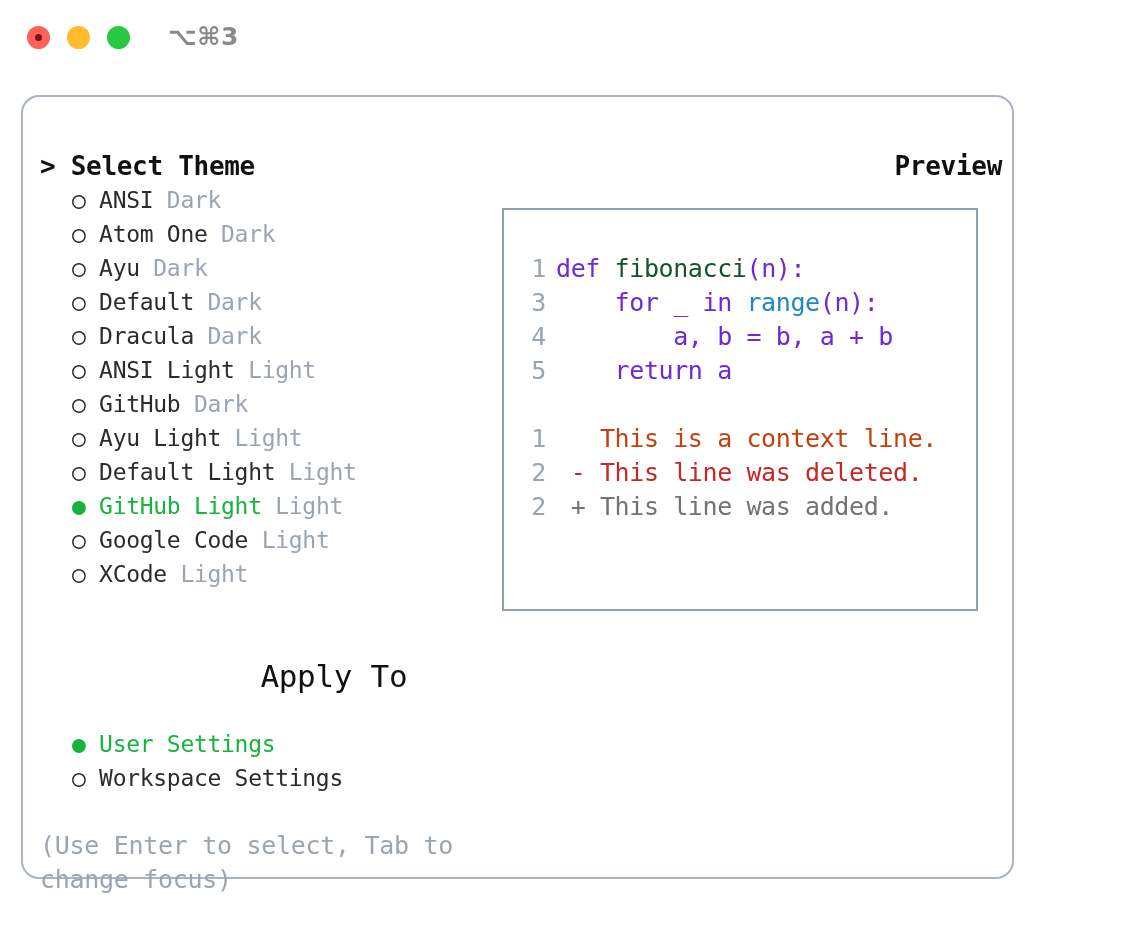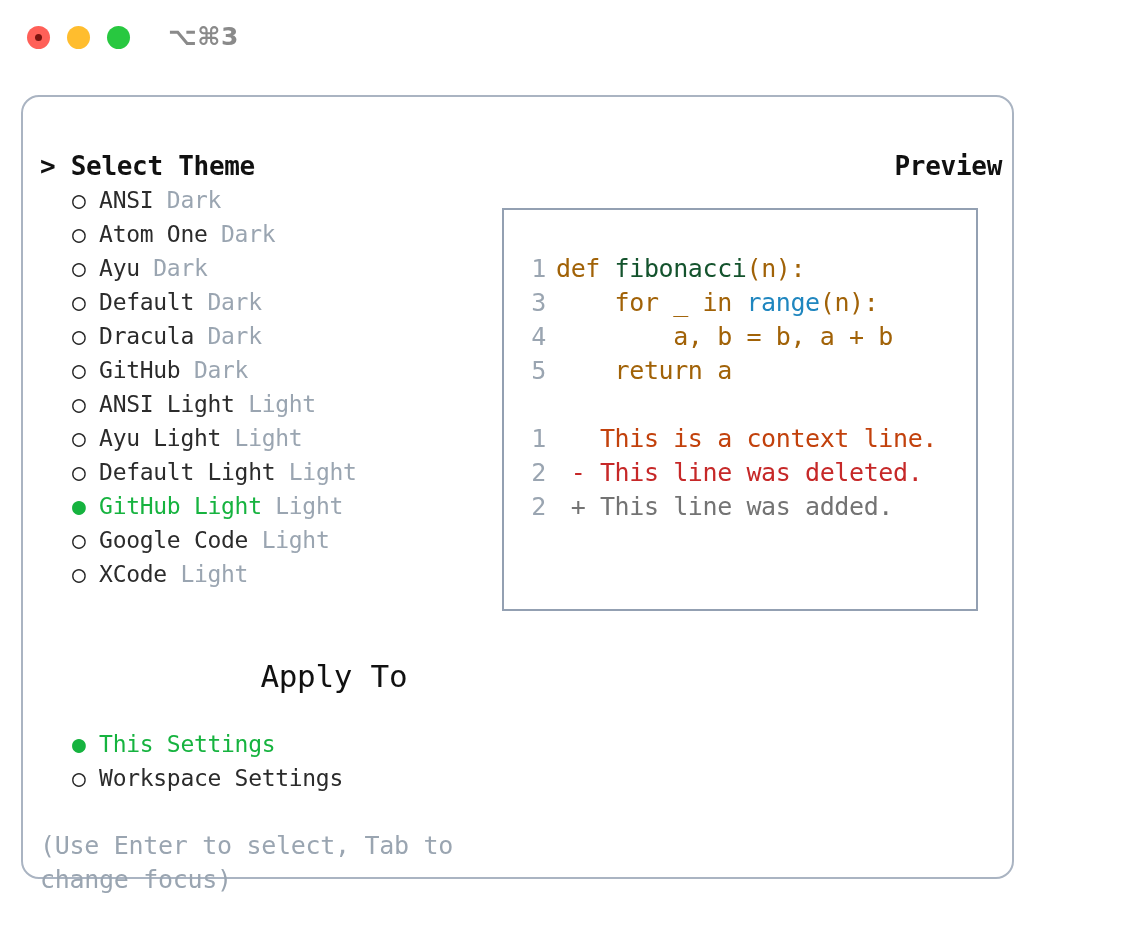--- a/index.html
+++ b/index.html
@@ -164,21 +164,21 @@
     white-space: pre;
     letter-spacing: -0.4px;
   }
   .ln {
     color: #9aa5b1;
     display: inline-block;
     width: 22px;
     text-align: right;
     margin-right: 10px;
   }
-  .tok-plain { color: #a16207; }
+  .tok-plain { color: #6d28d9; }
   .tok-fn    { color: #14532d; }
   .tok-num   { color: #0b7e88; }
   .tok-call  { color: #1f86bf; }
 
   .blank-line { height: 34px; }
 
   .diff-ctx { color: #c2410c; }
   .diff-del { color: #c62828; }
   .diff-add { color: #737373; }
 </style>
@@ -200,36 +200,36 @@
     <div class="columns">
 
       <div class="left-col">
         <div class="list-header">&gt; Select Theme</div>
         <div id="theme-items">
             <div class="opt-row"><span class="bullet">○ </span><span class="opt-name">ANSI </span><span class="opt-tag">Dark</span></div>
             <div class="opt-row"><span class="bullet">○ </span><span class="opt-name">Atom One </span><span class="opt-tag">Dark</span></div>
             <div class="opt-row"><span class="bullet">○ </span><span class="opt-name">Ayu </span><span class="opt-tag">Dark</span></div>
             <div class="opt-row"><span class="bullet">○ </span><span class="opt-name">Default </span><span class="opt-tag">Dark</span></div>
             <div class="opt-row"><span class="bullet">○ </span><span class="opt-name">Dracula </span><span class="opt-tag">Dark</span></div>
+            <div class="opt-row"><span class="bullet">○ </span><span class="opt-name">ANSI Light </span><span class="opt-tag">Light</span></div>
             <div class="opt-row"><span class="bullet">○ </span><span class="opt-name">GitHub </span><span class="opt-tag">Dark</span></div>
-            <div class="opt-row"><span class="bullet">○ </span><span class="opt-name">ANSI Light </span><span class="opt-tag">Light</span></div>
             <div class="opt-row"><span class="bullet">○ </span><span class="opt-name">Ayu Light </span><span class="opt-tag">Light</span></div>
             <div class="opt-row"><span class="bullet">○ </span><span class="opt-name">Default Light </span><span class="opt-tag">Light</span></div>
             <div class="opt-row selected"><span class="bullet">● </span><span class="opt-name">GitHub Light </span><span class="opt-tag">Light</span></div>
             <div class="opt-row"><span class="bullet">○ </span><span class="opt-name">Google Code </span><span class="opt-tag">Light</span></div>
             <div class="opt-row"><span class="bullet">○ </span><span class="opt-name">XCode </span><span class="opt-tag">Light</span></div>
           </div>
 
         <div class="section-gap"></div>
 
         <div class="apply-header">
           <span style="visibility:hidden">○ </span><span>Apply To</span>
         </div>
         <div id="apply-items">
-            <div class="opt-row selected"><span class="bullet">● </span><span class="opt-name">This Settings</span></div>
+            <div class="opt-row selected"><span class="bullet">● </span><span class="opt-name">User Settings</span></div>
             <div class="opt-row"><span class="bullet">○ </span><span class="opt-name">Workspace Settings</span></div>
           </div>
 
         <div class="hint">(Use Enter to select, Tab to change focus)</div>
       </div>
 
       <div class="right-col">
         <div class="preview-header">Preview</div>
         <div class="preview-box">
           <div id="code-lines">

